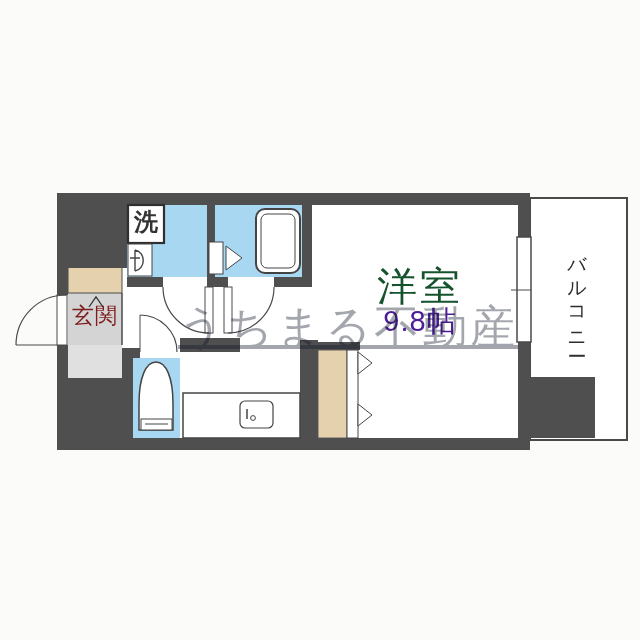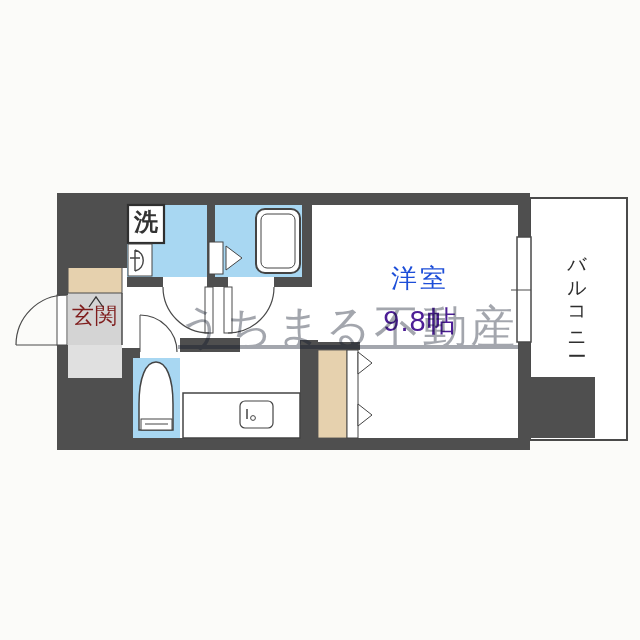--- a/index.html
+++ b/index.html
@@ -13,21 +13,21 @@
   .plan-svg{position:absolute;left:0;top:0;}
   .lbl{
     position:absolute;
     color:#222;
     text-align:center;
     white-space:nowrap;
     line-height:1.1;
   }
   .lbl-laundry{left:128px;top:209px;width:36px;font-size:24px;font-weight:600;color:#333;}
   .lbl-genkan{left:64px;top:304px;width:62px;font-size:22px;letter-spacing:1px;color:#7f1d1d;}
-  .lbl-room{left:368px;top:264px;width:104px;font-size:26px;letter-spacing:3px;color:#1d4ed8;}
+  .lbl-room{left:368px;top:264px;width:104px;font-size:40px;letter-spacing:3px;color:#14532d;}
   .lbl-size{left:368px;top:306px;width:104px;font-size:29px;letter-spacing:1px;color:#4c1d95;}
   .lbl-balcony{
     left:566px;top:226px;height:140px;
     writing-mode:vertical-rl;text-orientation:upright;
     font-size:19px;letter-spacing:4px;color:#2e2e2e;
   }
   .watermark{
     left:178px;top:302px;width:300px;
     font-size:45px;letter-spacing:3px;
     color:#0f172a;opacity:0.38;

